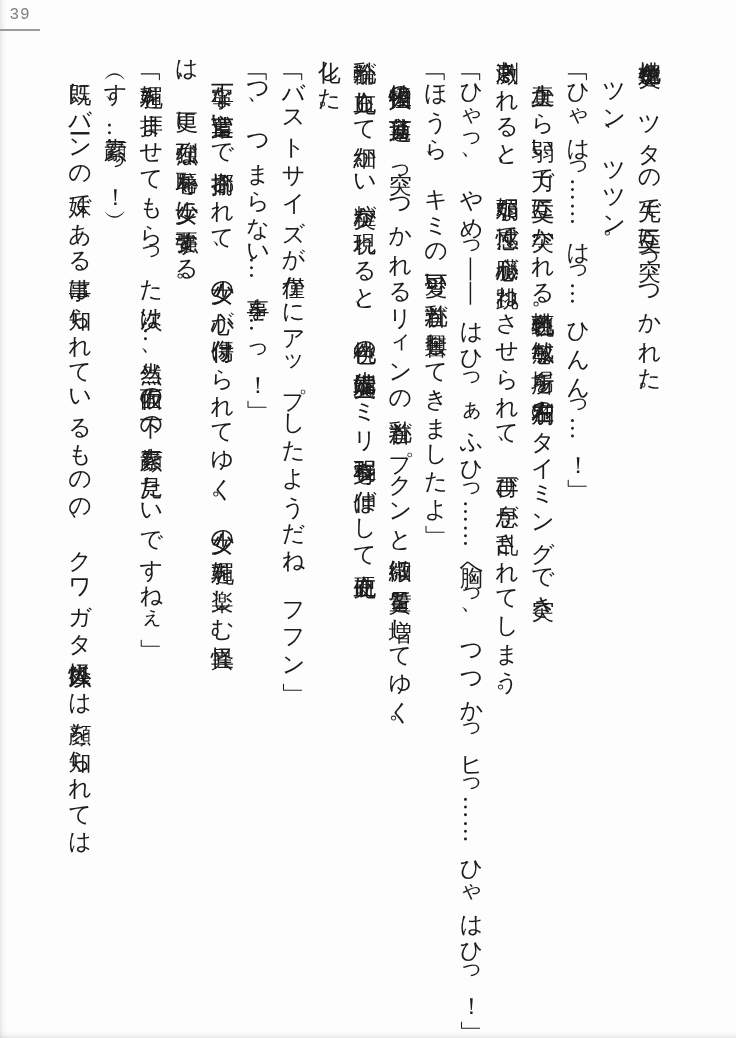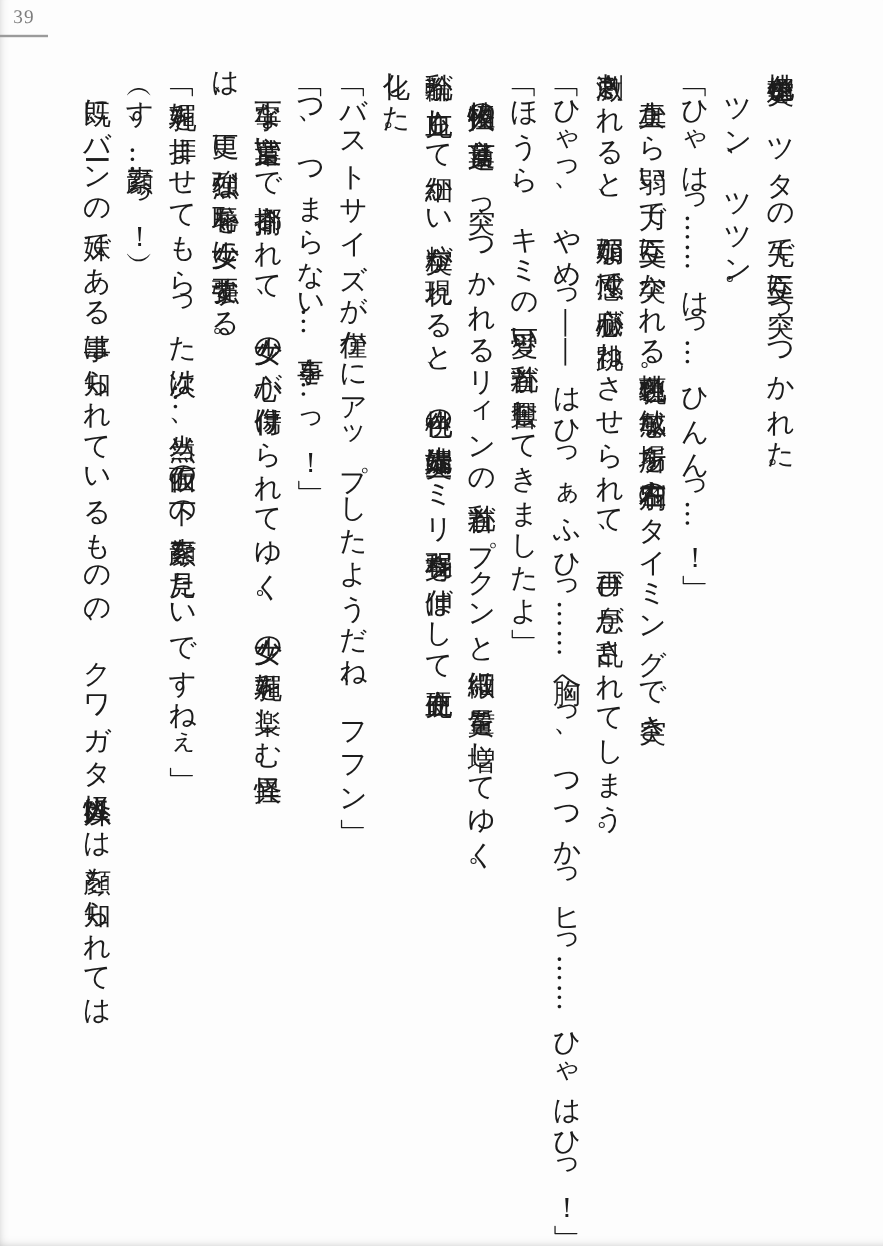--- a/index.html
+++ b/index.html
@@ -25,21 +25,21 @@
     position: absolute;
     top: 6px;
     left: 0;
     width: 40px;
     text-align: center;
     font-size: 16px;
     letter-spacing: 1px;
     color: #7d7d7d;
     padding-bottom: 5px;
     border-bottom: 2px solid #9b9b9b;
-    font-family: Liberation Serif, serif;
+    font-family: Liberation Mono, monospace;
   }
   
   .text-block {
     position: absolute;
     top: 43px;
     right: 69px;
     height: 975px;
     writing-mode: vertical-rl;
     text-orientation: mixed;
     font-size: 23px;

